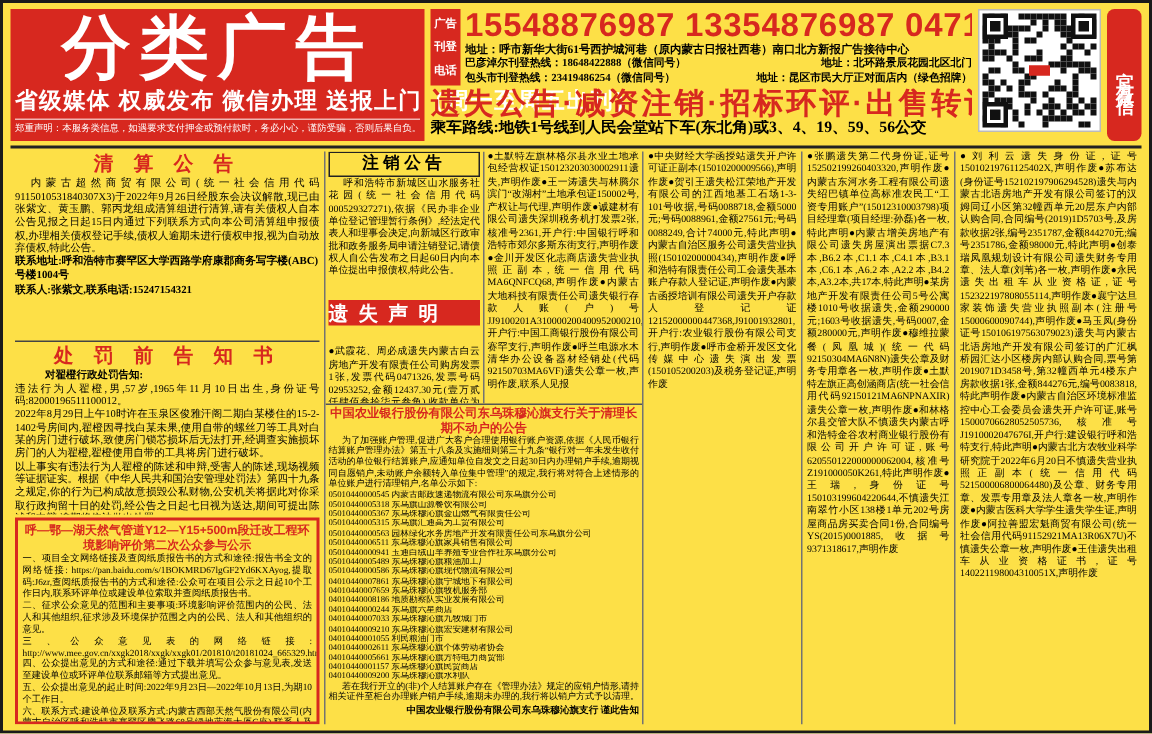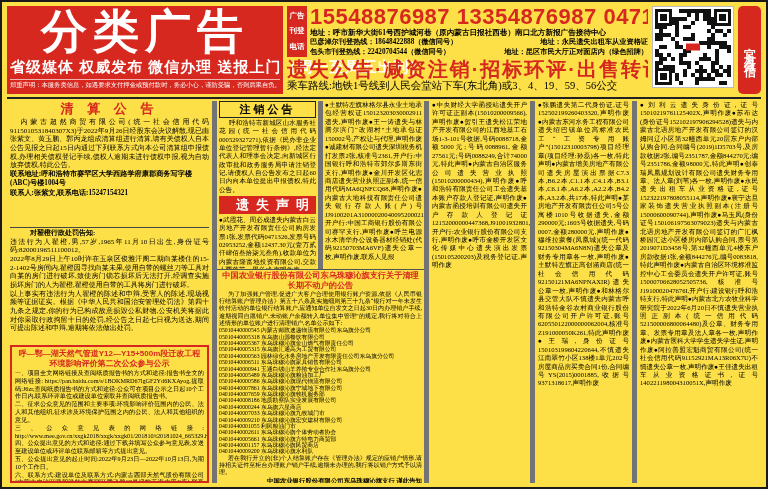--- a/index.html
+++ b/index.html
@@ -38,21 +38,21 @@
   .phones {
     color: #d7281f; font-family: "Liberation Sans", sans-serif; font-weight: bold;
     font-size: 22px; line-height: 1; letter-spacing: 0.5px; white-space: nowrap; overflow: hidden;
   }
   .addr-main { font-size: 7.6px; font-weight: bold; line-height: 1.35; white-space: nowrap; overflow: hidden; }
   .hotline-row { display: flex; justify-content: space-between; font-size: 7.2px; font-weight: bold; line-height: 1.3; white-space: nowrap; overflow: hidden; }
   .banner-services {
     color: #d7281f; font-family: "Liberation Sans", sans-serif; font-weight: bold;
     font-size: 20px; line-height: 1.05; letter-spacing: 2px; margin-top: 2px; white-space: nowrap; overflow: hidden;
   }
-  .banner-bus { font-size: 10.5px; font-weight: normal; line-height: 1.2; white-space: nowrap; overflow: hidden; }
+  .banner-bus { font-size: 10.5px; font-weight: bold; line-height: 1.2; white-space: nowrap; overflow: hidden; }
   .qr-wrap { width: 82px; height: 82px; position: relative; background:#fff; border:1px solid #bbb; flex-shrink: 0; }
   .qr-cells { position:absolute; inset:2px; font-size:0; line-height:0; }
   .qr-cells i { display:inline-block; width:4px; height:4px; }
   .qr-cells i.b { background:#111; }
   .finder { position:absolute; width:17px; height:17px; border:3px solid #111; background:#fff; }
   .finder::after { content:""; position:absolute; inset:2px; background:#111; }
   .finder.tl { top:2px; left:2px; } .finder.tr { top:2px; right:2px; } .finder.bl { bottom:2px; left:2px; }
   .qr-label {
     position:absolute; top:50%; left:50%; transform:translate(-50%,-50%);
     background:#d7281f; color:#fff; font-size:7px; font-weight:bold;
@@ -60,21 +60,21 @@
     font-family:"Liberation Sans", sans-serif;
   }
   .wechat-tab {
     width: 23px; background: #d7281f; color: #fff; border-radius: 5px;
     display: flex; align-items: center; justify-content: center; flex-shrink: 0;
     font-family: "Liberation Sans", sans-serif;
   }
   .wechat-tab span { writing-mode: vertical-lr; font-size: 12px; font-weight: bold; letter-spacing: 6px; }
   
   .main { margin-top: 3px; border-top: 2px solid #222; padding-top: 2px; height: 386px; display: flex; overflow: hidden; }
-  .rule-r { border-right: 5px solid #737373; }
+  .rule-r { border-right: 1px solid #737373; }
   .col { padding: 0 3px; overflow: hidden; }
   .col1 { width: 210px; flex-shrink: 0; display: flex; flex-direction: column; }
   .sec-header {
     color: #d7281f; font-family: "Liberation Sans", sans-serif; font-weight: bold;
     font-size: 13px; text-align: center; letter-spacing: 5px; line-height: 1.3; white-space: nowrap;
   }
   .body-sm { font-size: 7px; line-height: 1.24; text-align: justify; }
   .body-sm p { text-indent: 1.5em; }
   .bold-line { font-size: 7.2px; font-weight: bold; line-height: 1.3; }
   .sec1 { height: 126px; overflow: hidden; }
@@ -86,22 +86,22 @@
   .col23-top { height: 168px; display: flex; overflow: hidden; }
   .subcol { flex: 1; padding: 0 2px; overflow: hidden; min-width: 0; }
   .cancel-header {
     font-family: "Liberation Sans", sans-serif; font-weight: bold; font-size: 11px;
     text-align: center; letter-spacing: 3px; border: 1px solid #222; line-height: 1.35; margin-bottom: 1px; white-space: nowrap;
   }
   .micro { font-size: 6.6px; line-height: 1.27; text-align: justify; }
   .micro p { text-indent: 1.5em; }
   .loss-header {
     background: #d7281f; color: #fff; font-family: "Liberation Sans", sans-serif;
-    font-weight: bold; font-size: 13px; text-align: right; letter-spacing: 7px;
-    line-height: 1.35; margin: 2px 0; white-space: nowrap;
+    font-weight: bold; font-size: 13px; text-align: left; letter-spacing: 7px;
+    line-height: 1.35; margin: 14px 0; white-space: nowrap;
   }
   .entries { font-size: 6.6px; line-height: 1.28; text-align: justify; }
   .entries > div { display: inline; }
   .bank { flex: 1; border-top: 1px solid #555; padding: 1px 2px; overflow: hidden; }
   .bank-title { color: #d7281f; font-weight: bold; font-size: 8.2px; line-height: 1.2; text-align: center; font-family:"Liberation Sans", sans-serif; }
   .bank-intro { font-size: 6px; line-height: 1.22; text-align: justify; text-indent: 1.5em; }
   .bank-accounts { font-size: 5.8px; line-height: 1.1; }
   .bank-accounts > div { white-space: nowrap; overflow: hidden; }
   .bank-closing { font-size: 6px; line-height: 1.22; text-align: justify; text-indent: 1.5em; }
   .bank-sig { font-size: 6.4px; font-weight: bold; text-align: right; }
@@ -127,24 +127,24 @@
         <div class="phone-label">
           <span>广告</span>
           <span>刊登</span>
           <span>电话</span>
         </div>
         <div class="contact-main">
           <div class="phones">15548876987 13354876987 0471-6635651</div>
           <div class="addr-main">地址：呼市新华大街61号西护城河巷（原内蒙古日报社西巷）南口北方新报广告接待中心</div>
           <div class="hotline-row">
             <span>巴彦淖尔刊登热线：18648422888（微信同号）</span>
-            <span>地址：永民遗失出租车从业资格证</span>
+            <span>地址：北环路景辰花园北区北门</span>
           </div>
           <div class="hotline-row">
-            <span>包头市刊登热线：22420704544（微信同号）</span>
+            <span>包头市刊登热线：23419486254（微信同号）</span>
             <span>地址：昆区市民大厅正对面店内（绿色招牌）</span>
           </div>
         </div>
       </div>
       <div class="banner-services">遗失公告·减资注销·招标环评·出售转让</div>
       <div class="banner-bus">乘车路线:地铁1号线到人民会堂站下车(东北角)或3、4、19、59、56公交</div>
     </div>
 
     <div class="qr-wrap">
       <div class="qr-cells"><i class=""></i><i class="b"></i><i class=""></i><i class="b"></i><i class=""></i><i class=""></i><i class="b"></i><i class="b"></i><i class="b"></i><i class="b"></i><i class="b"></i><i class="b"></i><i class="b"></i><i class="b"></i><i class=""></i><i class=""></i><i class="b"></i><i class=""></i><i class=""></i><i class=""></i><i class=""></i><i class="b"></i><i class="b"></i><i class=""></i><i class=""></i><i class=""></i><i class=""></i><i class="b"></i><i class=""></i><i class="b"></i><i class=""></i><i class="b"></i><i class="b"></i><i class=""></i><i class="b"></i><i class="b"></i><i class="b"></i><i class="b"></i><i class="b"></i><i class="b"></i><i class=""></i><i class=""></i><i class="b"></i><i class="b"></i><i class="b"></i><i class="b"></i><i class=""></i><i class=""></i><i class="b"></i><i class=""></i><i class="b"></i><i class="b"></i><i class="b"></i><i class=""></i><i class=""></i><i class=""></i><i class="b"></i><i class="b"></i><i class="b"></i><i class=""></i><i class=""></i><i class="b"></i><i class="b"></i><i class=""></i><i class=""></i><i class=""></i><i class="b"></i><i class=""></i><i class=""></i><i class=""></i><i class="b"></i><i class="b"></i><i class=""></i><i class=""></i><i class=""></i><i class="b"></i><i class="b"></i><i class="b"></i><i class="b"></i><i class=""></i><i class=""></i><i class="b"></i><i class=""></i><i class="b"></i><i class="b"></i><i class=""></i><i class=""></i><i class=""></i><i class=""></i><i class=""></i><i class="b"></i><i class=""></i><i class=""></i><i class=""></i><i class=""></i><i class=""></i><i class="b"></i><i class=""></i><i class=""></i><i class=""></i><i class="b"></i><i class=""></i><i class=""></i><i class=""></i><i class=""></i><i class=""></i><i class=""></i><i class=""></i><i class="b"></i><i class=""></i><i class="b"></i><i class="b"></i><i class=""></i><i class="b"></i><i class="b"></i><i class="b"></i><i class="b"></i><i class="b"></i><i class=""></i><i class="b"></i><i class=""></i><i class=""></i><i class=""></i><i class="b"></i><i class=""></i><i class=""></i><i class=""></i><i class=""></i><i class="b"></i><i class=""></i><i class=""></i><i class="b"></i><i class=""></i><i class="b"></i><i class="b"></i><i class=""></i><i class=""></i><i class="b"></i><i class=""></i><i class=""></i><i class="b"></i><i class="b"></i><i class="b"></i><i class=""></i><i class=""></i><i class=""></i><i class="b"></i><i class="b"></i><i class=""></i><i class=""></i><i class=""></i><i class=""></i><i class=""></i><i class=""></i><i class=""></i><i class=""></i><i class=""></i><i class="b"></i><i class=""></i><i class=""></i><i class=""></i><i class=""></i><i class=""></i><i class="b"></i><i class="b"></i><i class="b"></i><i class="b"></i><i class="b"></i><i class="b"></i><i class="b"></i><i class=""></i><i class=""></i><i class="b"></i><i class="b"></i><i class=""></i><i class=""></i><i class="b"></i><i class="b"></i><i class=""></i><i class=""></i><i class=""></i><i class="b"></i><i class=""></i><i class=""></i><i class="b"></i><i class=""></i><i class=""></i><i class="b"></i><i class="b"></i><i class="b"></i><i class="b"></i><i class=""></i><i class=""></i><i class=""></i><i class=""></i><i class=""></i><i class=""></i><i class="b"></i><i class="b"></i><i class=""></i><i class=""></i><i class=""></i><i class=""></i><i class=""></i><i class=""></i><i class="b"></i><i class=""></i><i class=""></i><i class="b"></i><i class="b"></i><i class="b"></i><i class=""></i><i class="b"></i><i class=""></i><i class=""></i><i class="b"></i><i class="b"></i><i class=""></i><i class=""></i><i class=""></i><i class=""></i><i class="b"></i><i class=""></i><i class=""></i><i class="b"></i><i class=""></i><i class=""></i><i class=""></i><i class=""></i><i class="b"></i><i class="b"></i><i class=""></i><i class="b"></i><i class=""></i><i class="b"></i><i class=""></i><i class=""></i><i class=""></i><i class=""></i><i class="b"></i><i class="b"></i><i class="b"></i><i class=""></i><i class="b"></i><i class=""></i><i class=""></i><i class=""></i><i class="b"></i><i class="b"></i><i class=""></i><i class=""></i><i class=""></i><i class=""></i><i class="b"></i><i class="b"></i><i class="b"></i><i class=""></i><i class="b"></i><i class=""></i><i class=""></i><i class=""></i><i class="b"></i><i class="b"></i><i class=""></i><i class=""></i><i class=""></i><i class="b"></i><i class=""></i><i class="b"></i><i class="b"></i><i class="b"></i><i class=""></i><i class=""></i><i class=""></i><i class="b"></i><i class=""></i><i class=""></i><i class="b"></i><i class=""></i><i class=""></i><i class="b"></i><i class=""></i><i class="b"></i><i class=""></i><i class="b"></i><i class="b"></i><i class="b"></i><i class=""></i><i class="b"></i><i class="b"></i><i class=""></i><i class=""></i><i class="b"></i><i class=""></i><i class=""></i><i class="b"></i><i class="b"></i><i class="b"></i><i class=""></i><i class="b"></i><i class="b"></i><i class=""></i><i class="b"></i><i class="b"></i><i class=""></i><i class=""></i><i class=""></i><i class=""></i><i class=""></i><i class="b"></i><i class=""></i><i class="b"></i><i class=""></i><i class="b"></i><i class=""></i><i class="b"></i><i class=""></i><i class="b"></i><i class=""></i><i class="b"></i><i class="b"></i><i class=""></i><i class="b"></i><i class="b"></i><i class="b"></i><i class=""></i><i class=""></i><i class=""></i><i class="b"></i><i class=""></i><i class=""></i><i class=""></i><i class=""></i><i class="b"></i><i class="b"></i><i class="b"></i><i class="b"></i><i class="b"></i><i class=""></i><i class=""></i><i class=""></i><i class=""></i><i class=""></i><i class=""></i><i class=""></i><i class="b"></i><i class=""></i><i class=""></i><i class="b"></i><i class=""></i><i class=""></i><i class=""></i><i class="b"></i><i class=""></i><i class=""></i><i class=""></i><i class=""></i><i class=""></i><i class="b"></i><i class="b"></i><i class=""></i></div>
@@ -165,20 +165,21 @@
       <div class="sec1">
         <div class="sec-header">清 算 公 告</div>
         <div class="body-sm">
           <p>内蒙古超然商贸有限公司(统一社会信用代码9115010531840307X3)于2022年9月26日经股东会决议解散,现已由张紫文、黄玉鹏、郭丙龙组成清算组进行清算,请有关债权人自本公告见报之日起15日内通过下列联系方式向本公司清算组申报债权,办理相关债权登记手续,债权人逾期未进行债权申报,视为自动放弃债权,特此公告。</p>
         </div>
         <div class="bold-line">联系地址:呼和浩特市赛罕区大学西路学府康郡商务写字楼(ABC)号楼1004号</div>
         <div class="bold-line">联系人:张紫文,联系电话:15247154321</div>
       </div>
 
       <div class="sec2">
+        <div class="sec-header">处 罚 前 告 知 书</div>
         <div class="body-sm">
           <div style="font-weight:bold;margin-left:20px;">对翟橙行政处罚告知:</div>
           <div>
               <div class="indent">违法行为人翟橙,男,57岁,1965年11月10日出生,身份证号码:82000196511100012。</div>
               <div class="indent">2022年8月29日上午10时许在玉泉区俊雅汗阁二期白某楼住的15-2-1402号房间内,翟橙因寻找白某未果,使用自带的螺丝刀等工具对白某的房门进行破坏,致使房门锁芯损坏后无法打开,经调查实施损坏房门的人为翟橙,翟橙使用自带的工具将房门进行破坏。</div>
               <div class="indent">以上事实有违法行为人翟橙的陈述和申辩,受害人的陈述,现场视频等证据证实。根据《中华人民共和国治安管理处罚法》第四十九条之规定,你的行为已构成故意损毁公私财物,公安机关将据此对你采取行政拘留十日的处罚,经公告之日起七日视为送达,期间可提出陈述和申辩,逾期将依法做出处罚。</div>
             </div>
         </div>
 
       </div>

